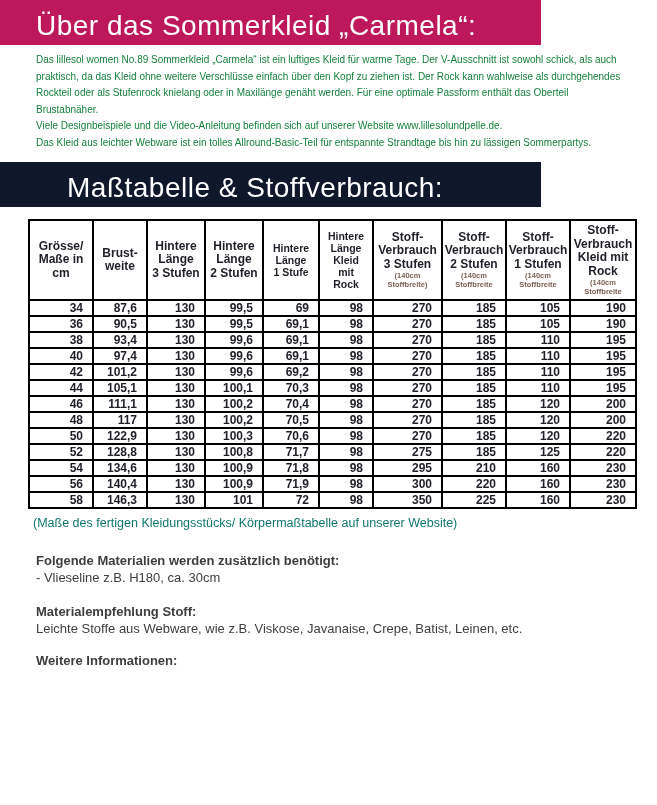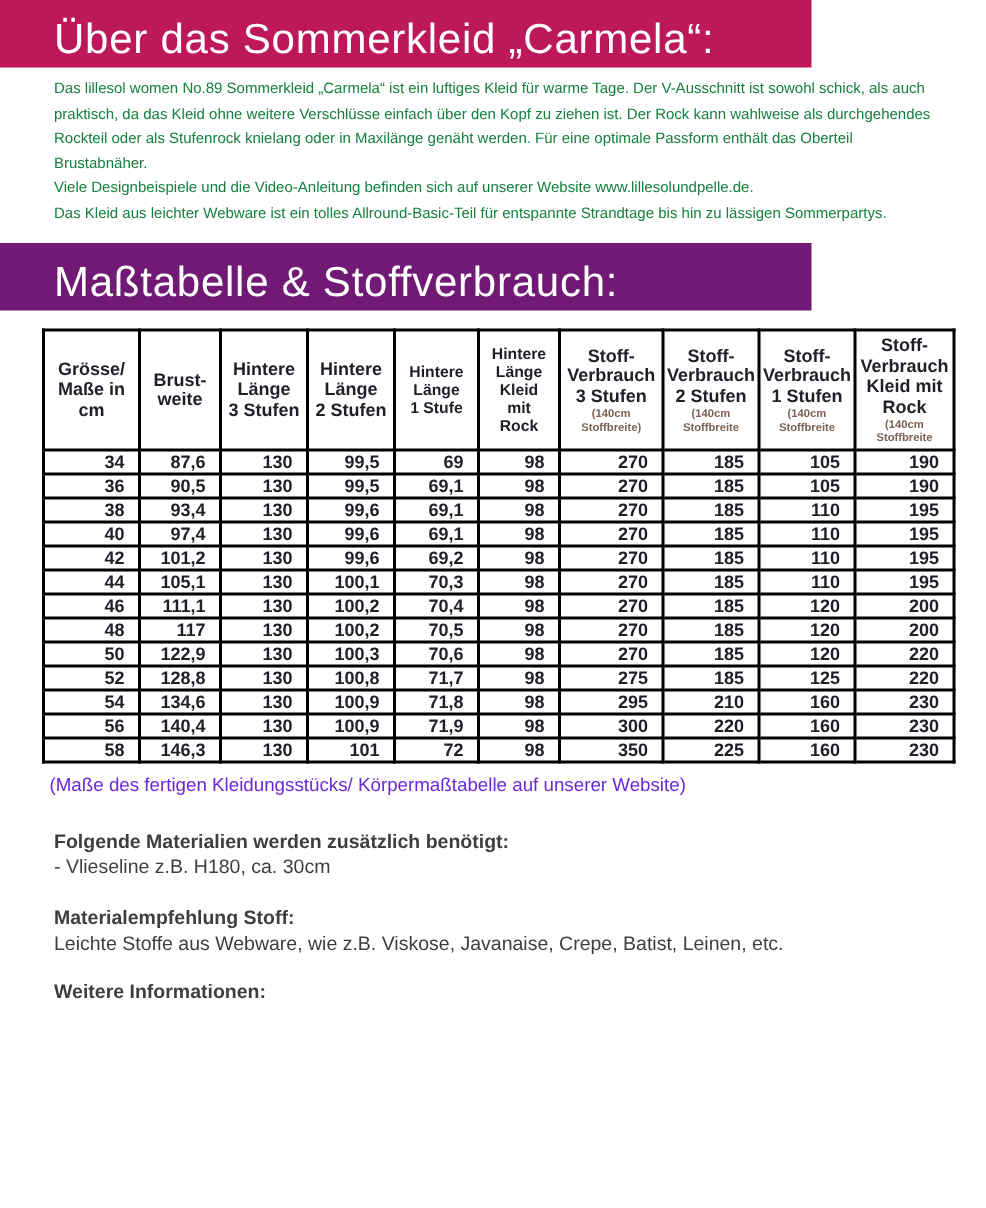--- a/index.html
+++ b/index.html
@@ -69,21 +69,21 @@
   .size-table td {
     height: 16px;
     font-size: 12px;
     line-height: 14px;
     text-align: right;
     padding: 0 9px 0 0;
   }
   .table-caption {
     margin: 7px 0 0 33px;
     font-size: 12.5px;
-    color: #6d28d9;
+    color: #0f766e;
   }
   .section { margin-left: 36px; width: 592px; }
   .sec-materials { margin-top: 22px; }
   .sec-fabric    { margin-top: 16px; }
   .sec-info      { margin-top: 15px; }
   .section h2 {
     font-size: 13px;
     font-weight: bold;
     color: #3e3e3e;
     line-height: 17px;
@@ -100,21 +100,21 @@
 <div class="title-bar" style="background: #be185d;">
   <h1>Über das Sommerkleid „Carmela“:</h1>
 </div>
 
 <div class="about-text">
   <p>Das lillesol women No.89 Sommerkleid „Carmela“ ist ein luftiges Kleid für warme Tage. Der V-Ausschnitt ist sowohl schick, als auch praktisch, da das Kleid ohne weitere Verschlüsse einfach über den Kopf zu ziehen ist. Der Rock kann wahlweise als durchgehendes Rockteil oder als Stufenrock knielang oder in Maxilänge genäht werden. Für eine optimale Passform enthält das Oberteil Brustabnäher.</p>
   <p>Viele Designbeispiele und die Video-Anleitung befinden sich auf unserer Website www.lillesolundpelle.de.</p>
   <p>Das Kleid aus leichter Webware ist ein tolles Allround-Basic-Teil für entspannte Strandtage bis hin zu lässigen Sommerpartys.</p>
 </div>
 
-<div class="title-bar bar-2" style="background: #701a75;">
+<div class="title-bar bar-2" style="background: #0f172a; padding-left: 31px;">
   <h1>Maßtabelle &amp; Stoffverbrauch:</h1>
 </div>
 
 <table class="size-table">
   <colgroup>
     <col style="width:64px">
       <col style="width:54px">
       <col style="width:58px">
     <col style="width:58px">
       <col style="width:56px">

